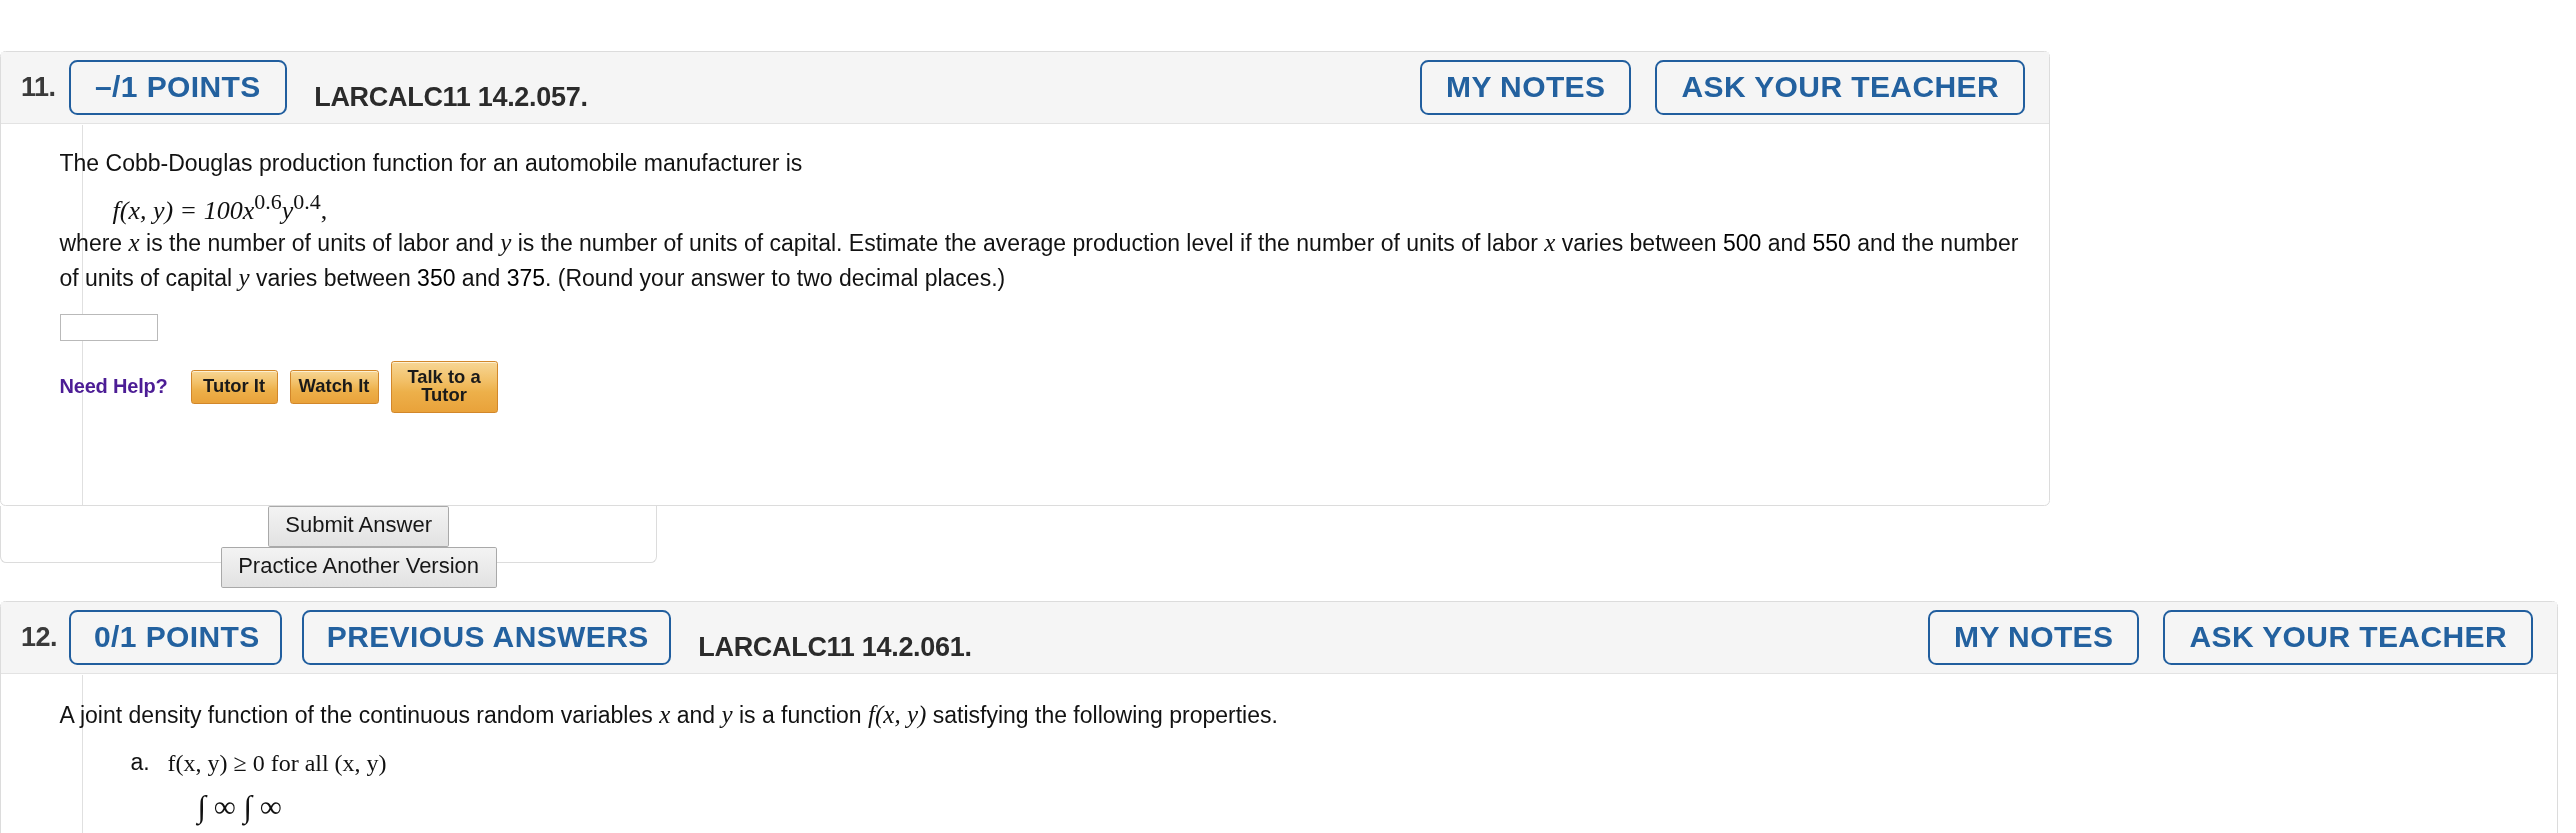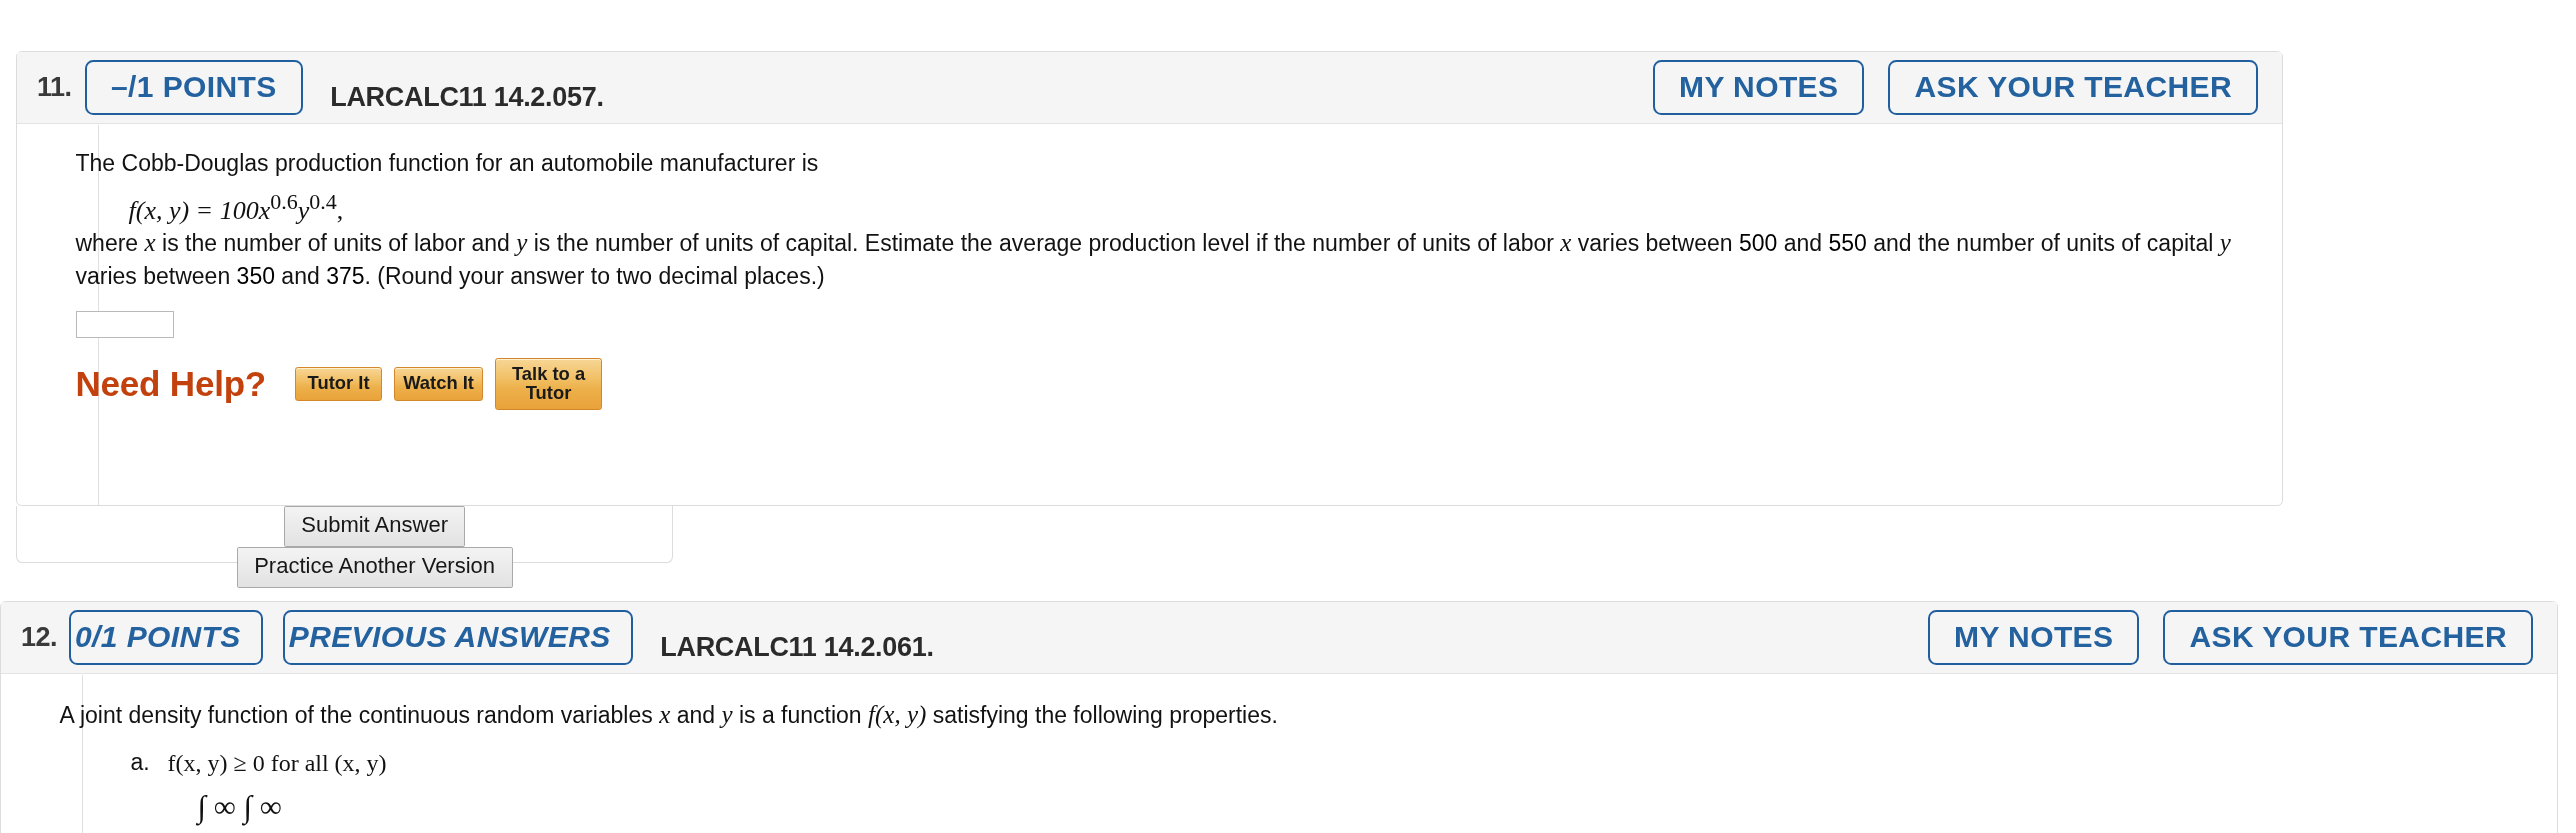--- a/index.html
+++ b/index.html
@@ -20,23 +20,23 @@
   
   .question {
     position: relative;
     background: #ffffff;
     border: 0.9px solid #dcdcdc;
     border-radius: 5.5px;
     box-sizing: border-box;
   }
   #q11 {
     position: absolute;
-    left: 16px;
+    left: 0px;
     top: 51px;
-    width: 2267px;
+    width: 2050px;
     height: 455px;
   }
   #q12 {
     position: absolute;
     left: 0px;
     top: 601px;
     width: 2558px;
     height: 275px;
   }
 
@@ -65,21 +65,21 @@
     font-size: 30px;
     font-weight: bold;
     letter-spacing: 0.4px;
     padding: 10px 24px 11px 24px;
     background: transparent;
     line-height: 1;
     cursor: pointer;
     white-space: nowrap;
     font-family: "Liberation Sans", sans-serif;
   }
-  .pill.tight { padding-left: 4px; padding-right: 20px; font-style: italic; }
+  .pill.tight { padding-left: 23px; padding-right: 20px; }
   .q-code {
     font-size: 27px;
     font-weight: bold;
     color: #2b2b2b;
     margin-left: 27.5px;
     letter-spacing: -0.3px;
     white-space: nowrap;
     margin-top: 20px;
   }
   .spacer { flex: 1 1 auto; }
@@ -143,24 +143,24 @@
   }
 
   
   .needhelp-row {
     display: flex;
     align-items: center;
     margin-top: 20px;
     gap: 12px;
   }
   .needhelp-label {
-    color: #c2410c;
-    font-weight: bold;
-    font-size: 35px;
-    margin-right: 17px;
+    color: #4c1d95;
+    font-weight: bold;
+    font-size: 20px;
+    margin-right: 11px;
     letter-spacing: -0.2px;
   }
   .help-btn {
     border: 1.8px solid #d2872a;
     border-radius: 2.8px;
     background: linear-gradient(180deg,#f7d695 0%,#f2c067 38%,#edb04a 60%,#e9a23a 100%);
     color: #1a1a1a;
     font-weight: bold;
     font-size: 18.4px;
     padding: 6.4px 0 7.3px 0;

